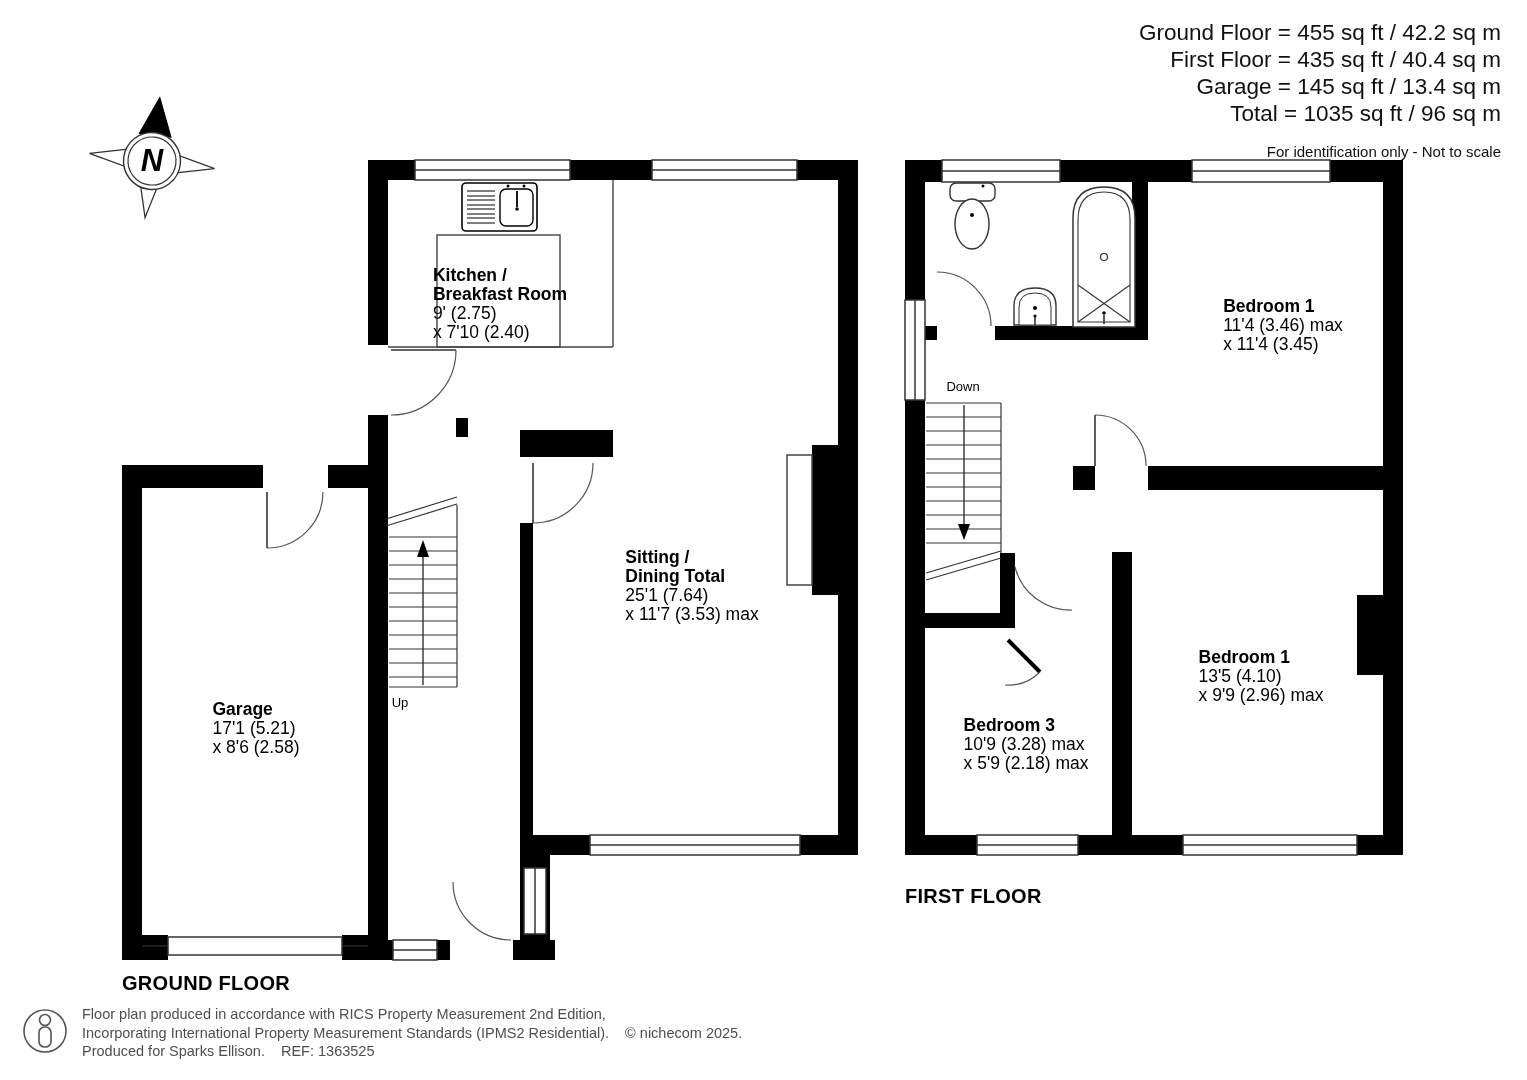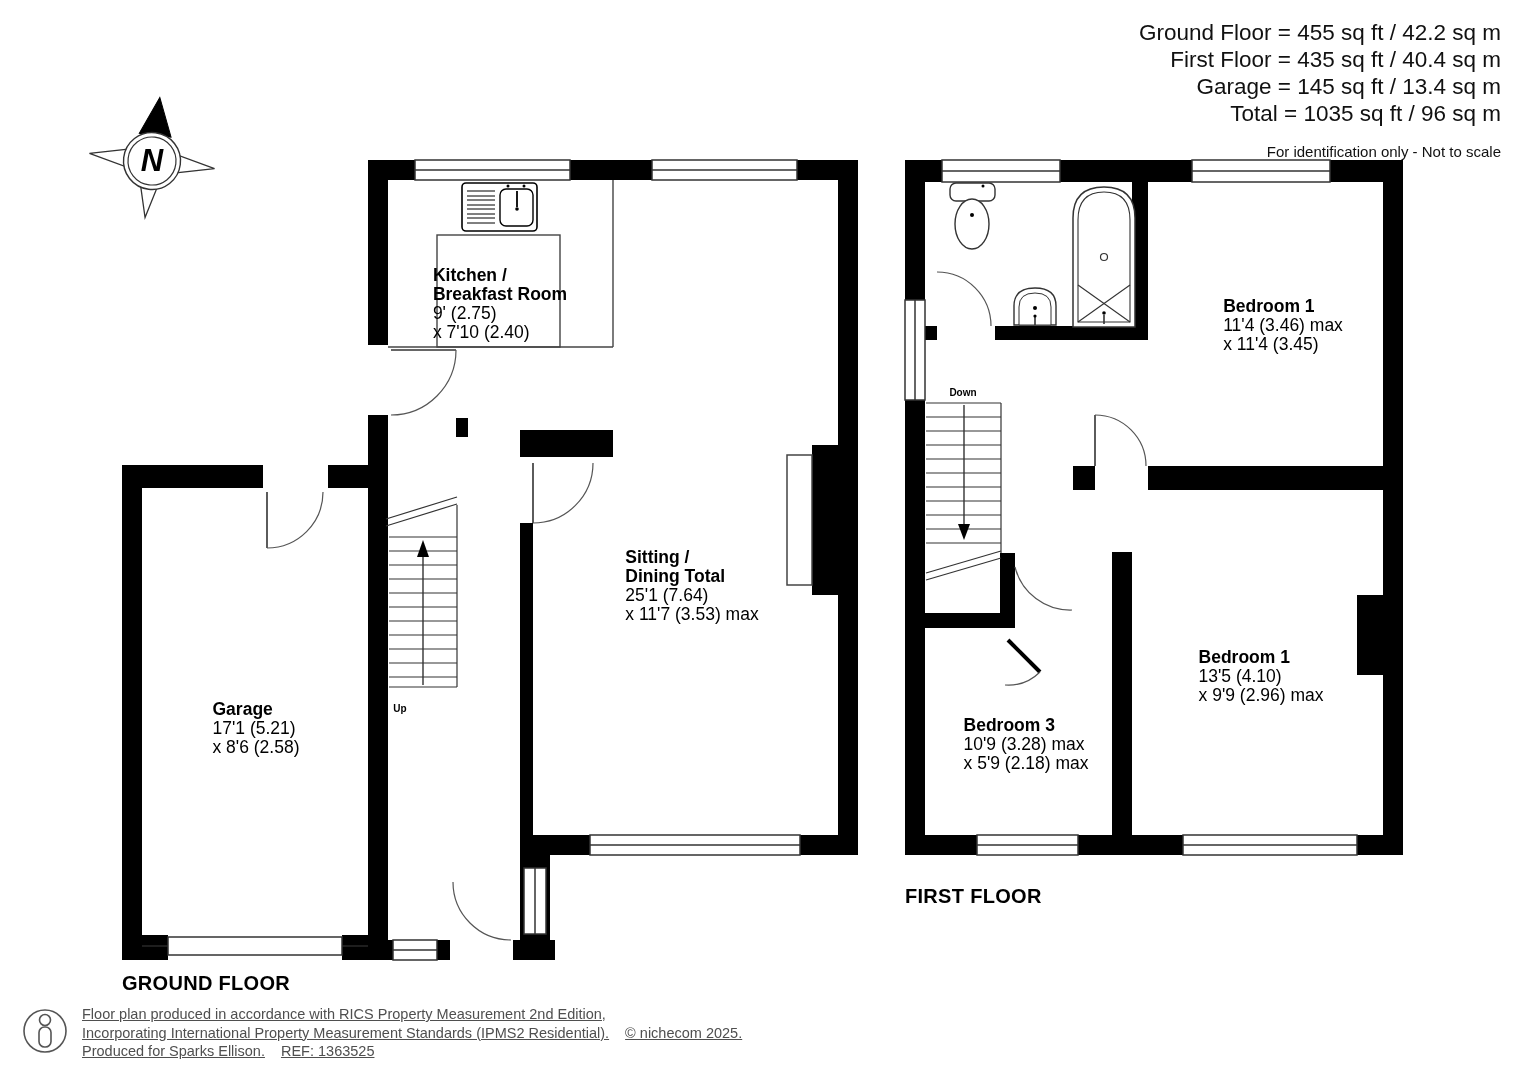--- a/index.html
+++ b/index.html
@@ -6,24 +6,24 @@
   .canvas{position:relative;width:1527px;height:1080px;background:#fff;overflow:hidden;
           font-family:"Liberation Sans", sans-serif;color:#000;}
   svg.plan{position:absolute;left:0;top:0;}
   .header{position:absolute;top:19px;right:26px;text-align:right;color:#111;}
   .area-line{font-size:22.5px;line-height:27px;font-weight:400;}
   .disclaimer{font-size:15px;margin-top:16px;}
   .room-label{position:absolute;transform:translateX(-50%);
               font-size:17.5px;line-height:19px;white-space:nowrap;}
   .rn{font-weight:bold;}
   .floor-label{position:absolute;font-weight:bold;font-size:20px;letter-spacing:.3px;text-align:right;}
-  .stair-label{position:absolute;transform:translateX(-50%);font-weight:bold;font-size:10px;margin-top:8px;}
+  .stair-label{position:absolute;transform:translateX(-50%);font-weight:normal;font-size:13px;}
   .compass-n{position:absolute;left:152px;top:161px;transform:translate(-50%,-50%);
              font-weight:bold;font-style:italic;font-size:31px;}
-  .footer{position:absolute;left:24px;top:1005px;display:flex;align-items:flex-start;color:#4f4f4f;text-decoration:underline;}
+  .footer{position:absolute;left:24px;top:1005px;display:flex;align-items:flex-start;color:#4f4f4f;}
   .footer-text{font-size:14.5px;line-height:18.5px;margin-left:12px;}
   .gap{display:inline-block;width:16px;}
 </style>
 </head>
 <body>
 
 <div class="canvas">
 
   <svg class="plan" width="1527" height="1080" viewBox="0 0 1527 1080">
 

